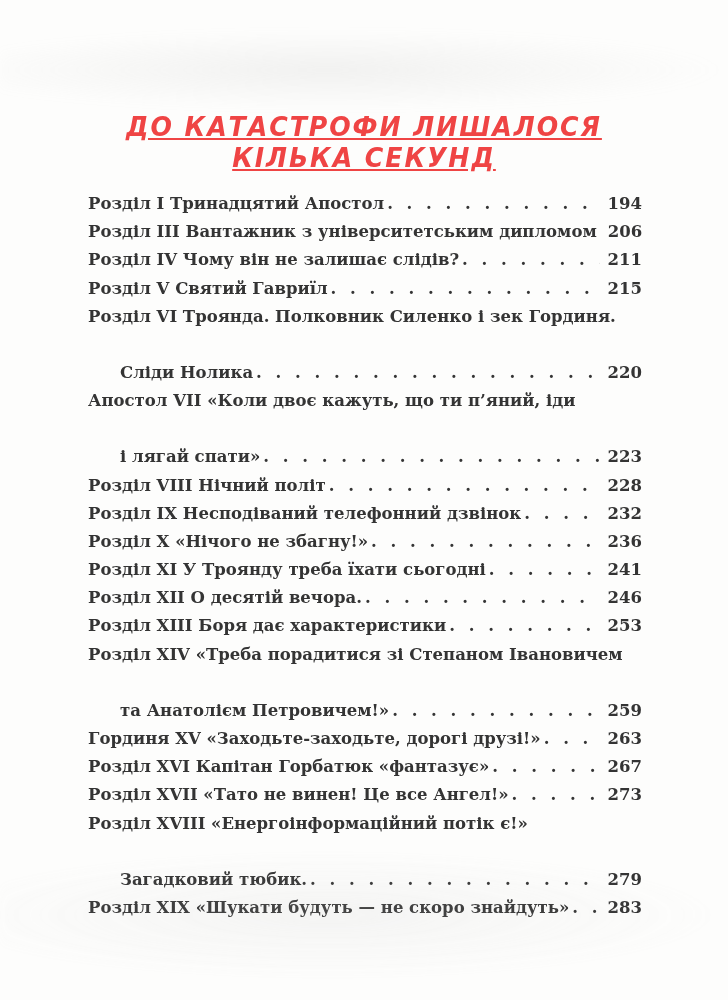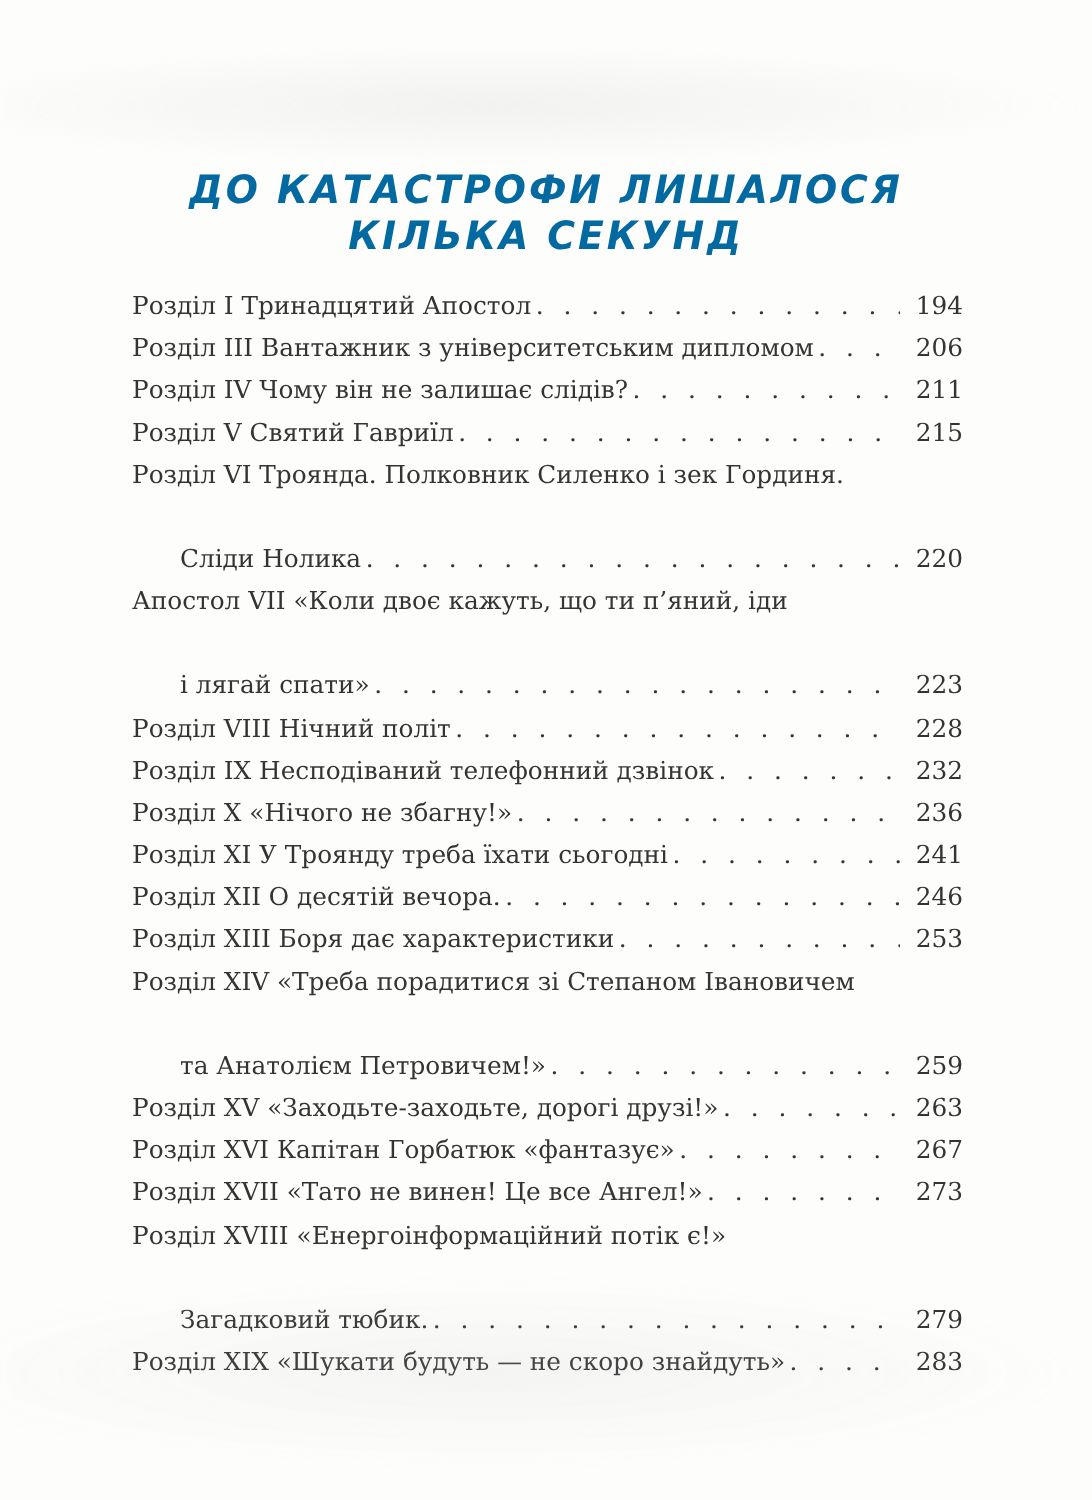--- a/index.html
+++ b/index.html
@@ -23,28 +23,29 @@
 
   .title {
     margin:112px 40px 0 40px;
     text-align:center;
     font-family:"DejaVu Sans","Liberation Sans",sans-serif;
     font-style:italic;
     font-weight:700;
     font-size:26px;
     line-height:31px;
     letter-spacing:2px;
-    color:#0369a1;
+    color:#ef4444;
+    text-decoration:underline;
   }
   .title .tline { display:block; transform:scaleX(.97); }
 
   .toc {
     margin:16px 86px 0 88px; 
     font-size:16.5px;
-    font-weight:400;
+    font-weight:700;
   }
   .entry .l1, .entry .l2 {
     display:flex;
     align-items:baseline;
     height:28.2px;
     line-height:28.2px;
     white-space:nowrap;
   }
   .entry .l2 { padding-left:32px;margin-top:28px; }
   .txt { flex:none; }
@@ -200,21 +201,21 @@
     </div>
     <div class="l2">
       <span class="txt">та Анатолієм Петровичем!»</span>
       <span class="leader"></span>
       <span class="pg">259</span>
     </div>
   </div>
 
   <div class="entry">
     <div class="l1">
-      <span class="txt">Розділ XV «Заходьте-заходьте, дорогі друзі!»</span>
+      <span class="txt">Гординя XV «Заходьте-заходьте, дорогі друзі!»</span>
       <span class="leader"></span>
       <span class="pg">263</span>
     </div>
 
   </div>
 
   <div class="entry">
     <div class="l1">
       <span class="txt">Розділ XVI Капітан Горбатюк «фантазує»</span>
       <span class="leader"></span>

